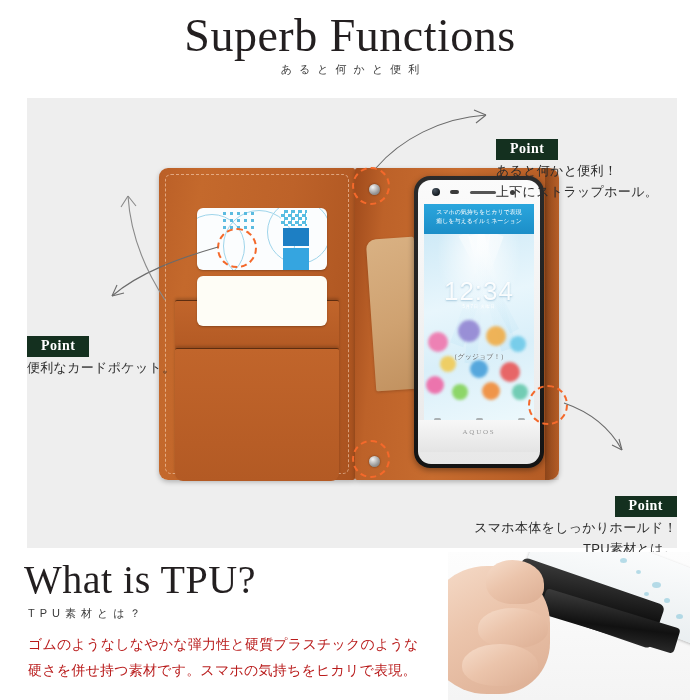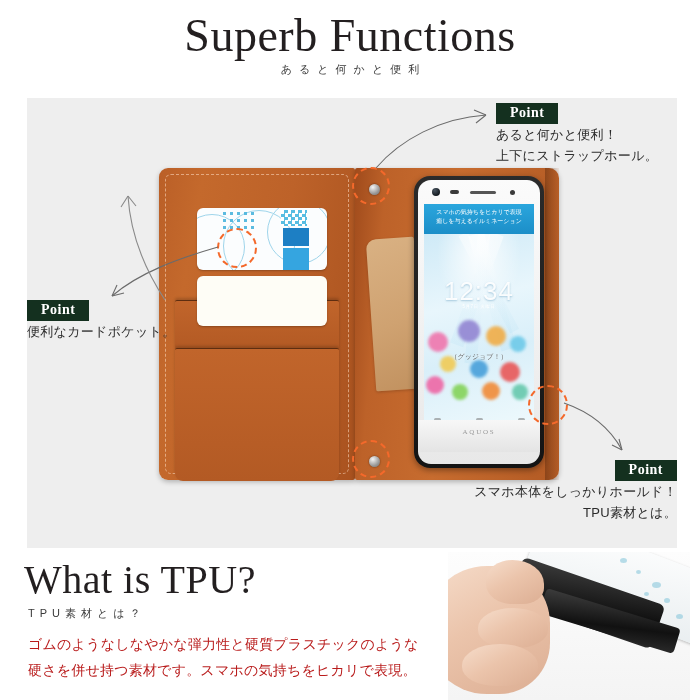--- a/index.html
+++ b/index.html
@@ -273,21 +273,21 @@
   .hl {
     position: absolute;
     border: 2px dashed #f4692b;
     border-radius: 50%;
   }
 
   
   .leader { position: absolute; left: 0; top: 0; width: 700px; height: 700px; pointer-events: none; }
 
   
-  .callout { position: absolute; }
+  .callout { position: absolute; margin-top: 36px; }
   .badge {
     display: inline-block;
     background: #14301f;
     color: #ffffff;
     font-family: "Liberation Serif", serif;
     font-size: 14px;
     font-weight: 700;
     padding: 2px 14px 3px 14px;
     letter-spacing: 0.5px;
   }

